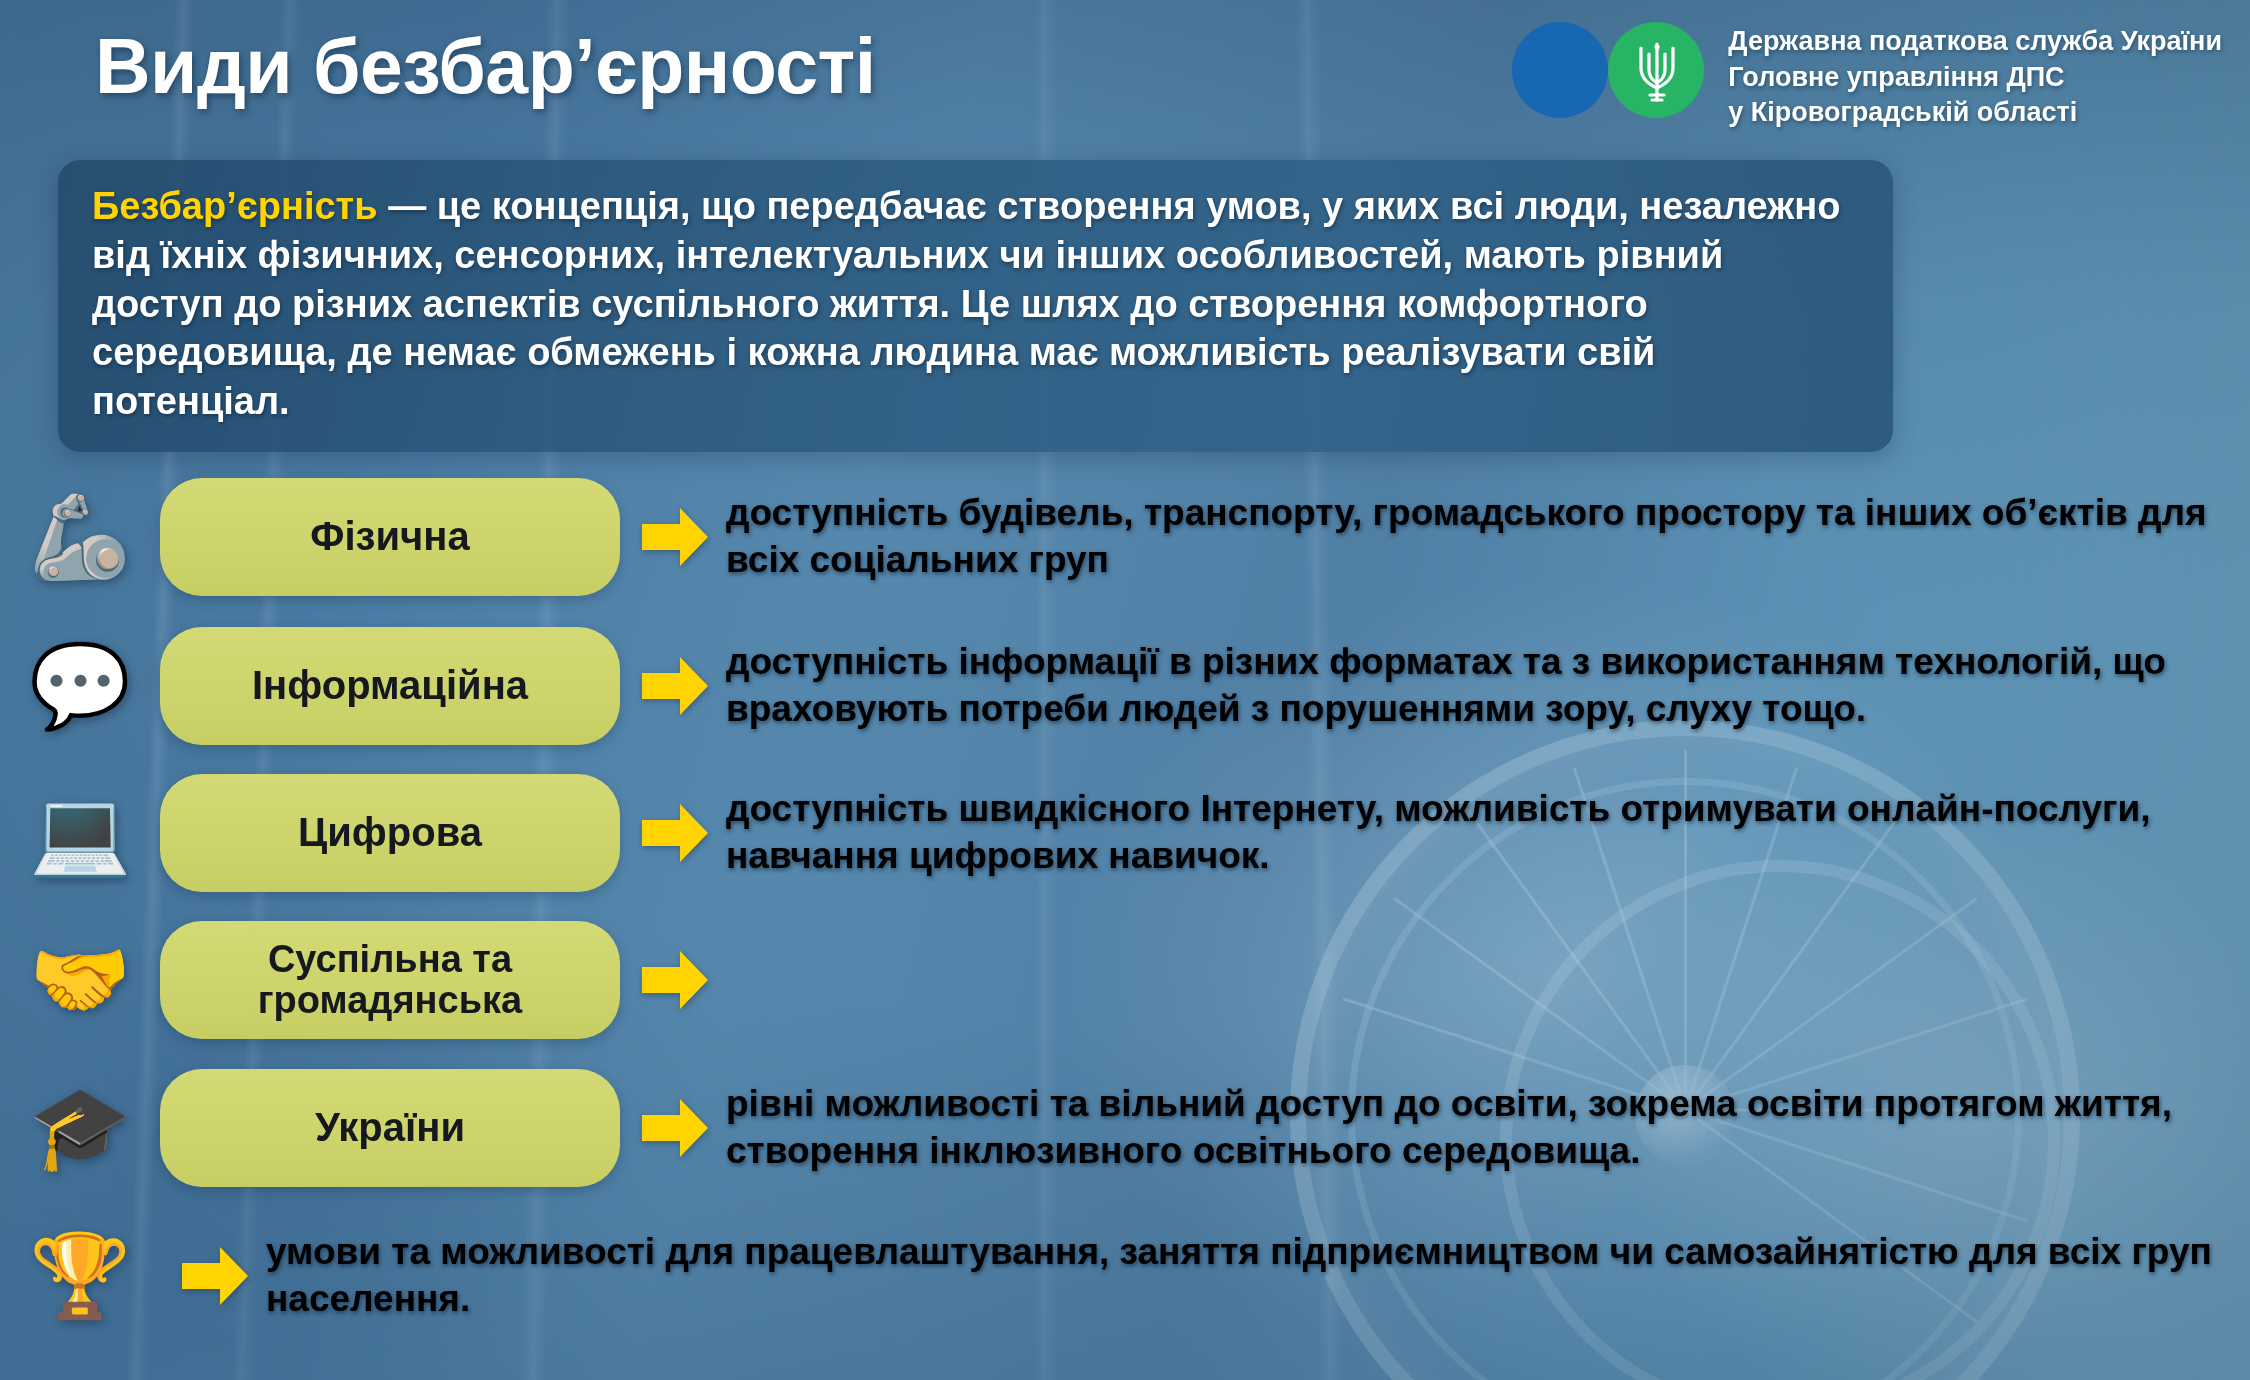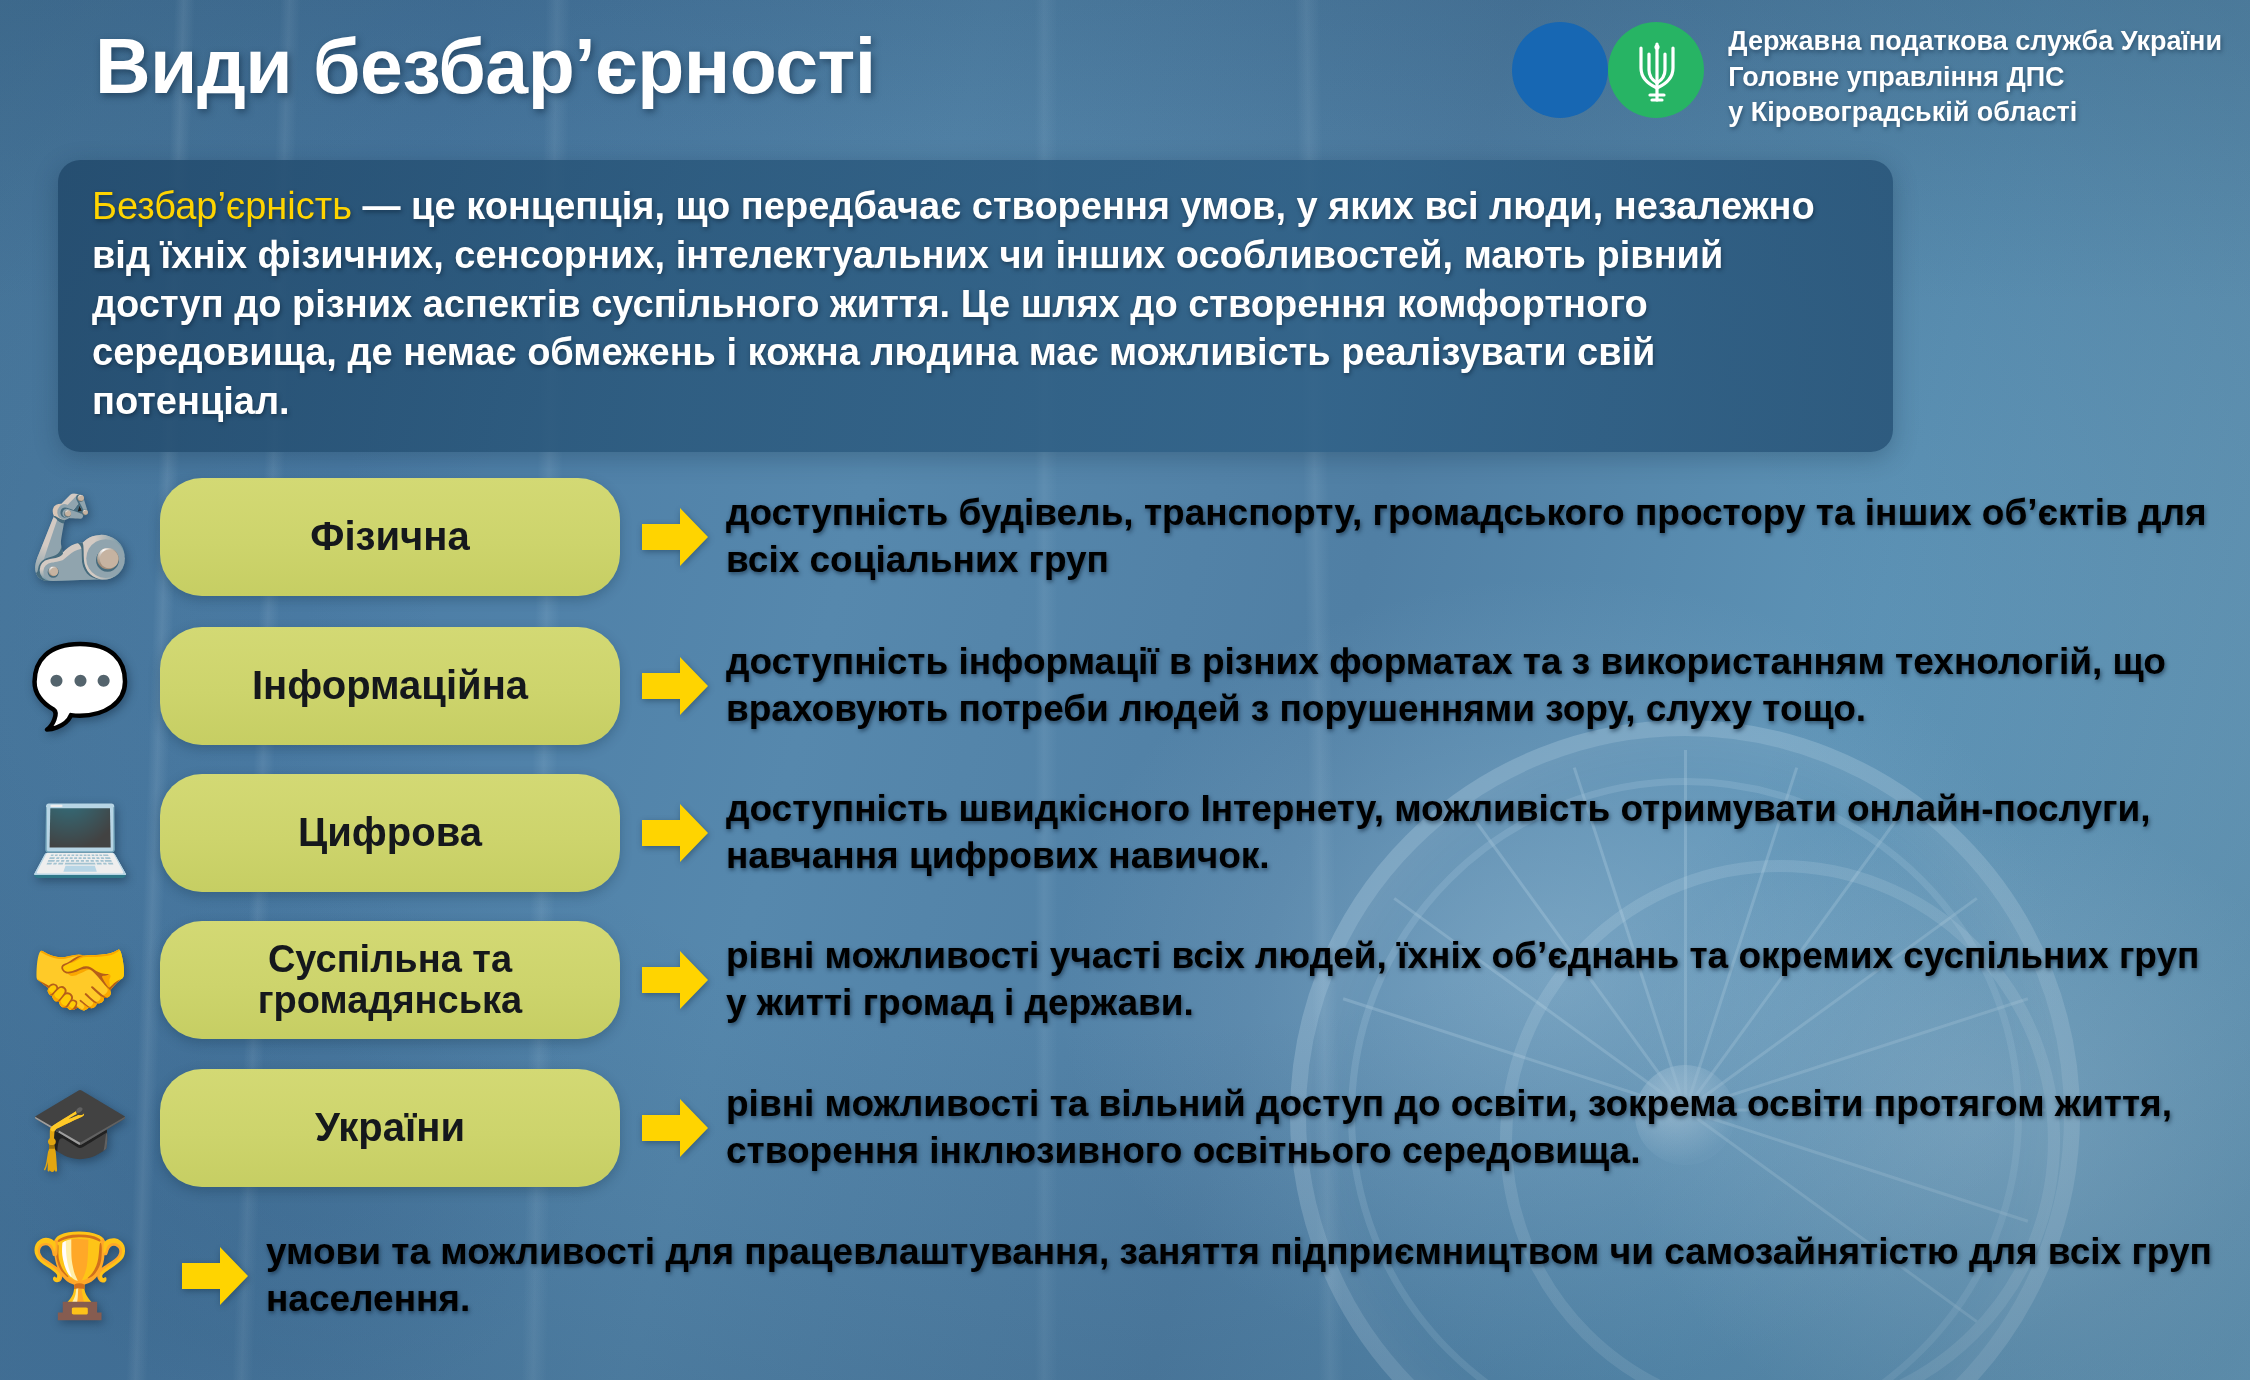--- a/index.html
+++ b/index.html
@@ -127,21 +127,21 @@
     background: linear-gradient(100deg, rgba(34,74,108,.88) 0%, rgba(42,88,124,.86) 35%, rgba(46,95,133,.84) 70%, rgba(40,84,120,.88) 100%);
     box-shadow: 0 6px 24px rgba(14,38,60,.28);
   }
   #intro-text {
     font-size:38px;
     line-height:1.285;
     color:#ffffff;
     font-weight:600;
     text-shadow: 1px 2px 4px rgba(10,30,50,.55);
   }
-  #intro-term { color:#ffd400; font-weight:400; }
+  #intro-term { color:#ffd400; font-weight:700; }
 
   
   #rows { position:absolute; left:0; top:462px; width:2250px; }
 
   .row {
     position:relative;
     display:flex;
     align-items:center;
     height:146px;
     margin-bottom:0;
@@ -320,21 +320,20 @@
   <div class="row" id="row-3">
     <div class="row-icon">🤝</div>
     <div class="pill">
       <div class="pill-label two-line">Суспільна та громадянська</div>
     </div>
     <div class="arrow">
       <svg width="70" height="62" viewBox="0 0 70 62">
         <path d="M2 18 H40 V2 L68 31 L40 60 V44 H2 Z" fill="#ffd400"></path>
       </svg>
     </div>
-    <div class="desc">рівні можливості участі всіх людей, їхніх об’єднань та окремих суспільних груп у житті громад і держави.</div>
   </div>
 
   <div class="row" id="row-4">
     <div class="row-icon">🎓</div>
     <div class="pill">
       <div class="pill-label">України</div>
     </div>
     <div class="arrow">
       <svg width="70" height="62" viewBox="0 0 70 62">
         <path d="M2 18 H40 V2 L68 31 L40 60 V44 H2 Z" fill="#ffd400"></path>

